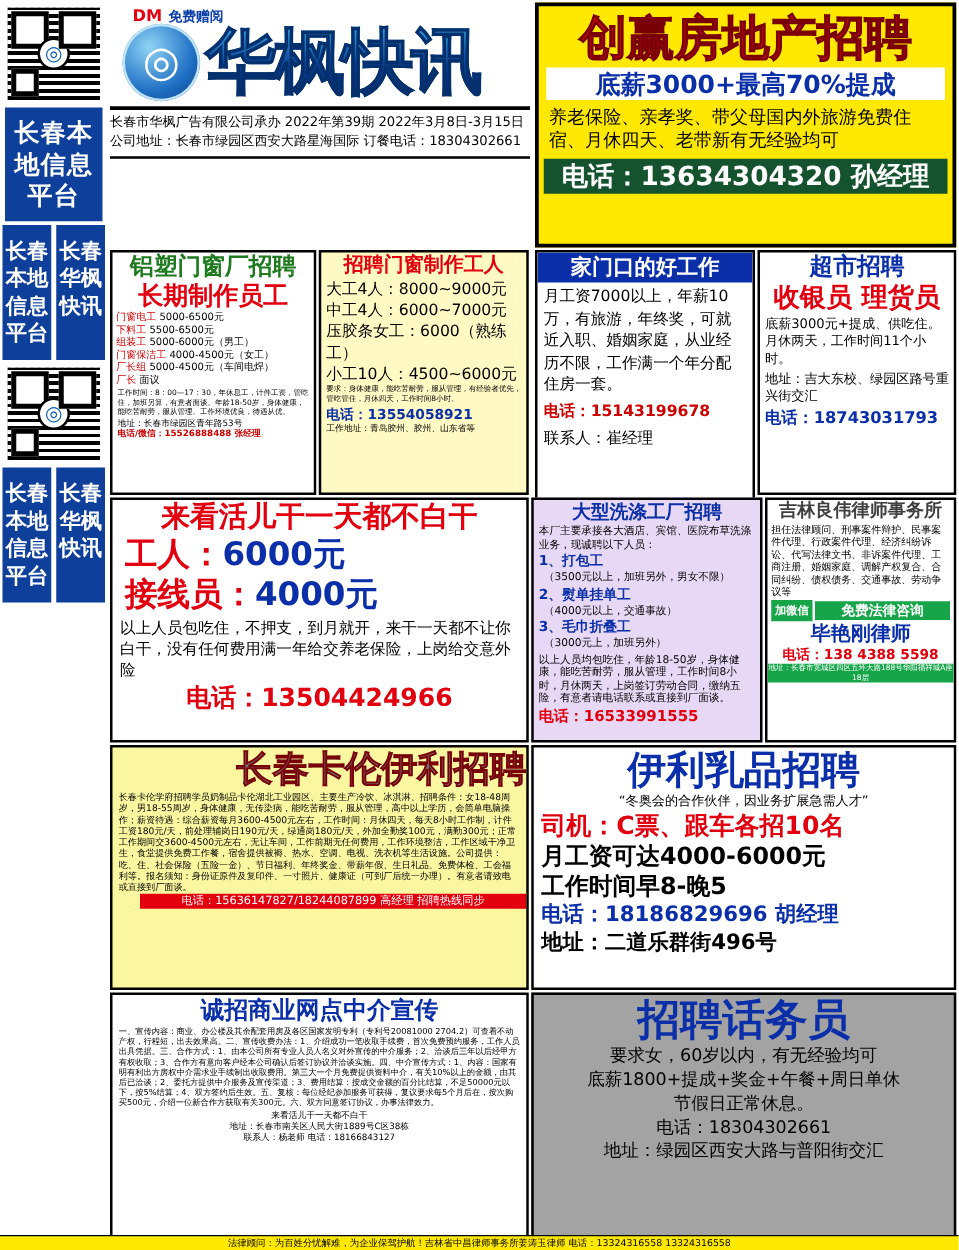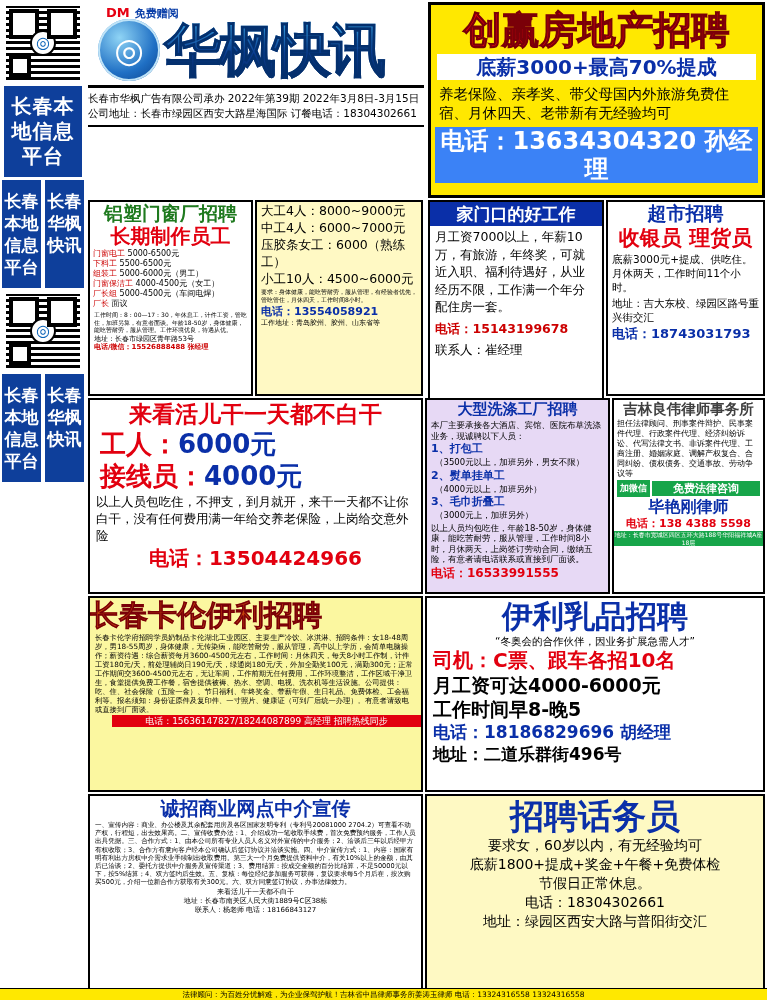--- a/index.html
+++ b/index.html
@@ -57,21 +57,21 @@
   .mast-rule { height:3px; background:#000; margin:4px 0 3px; }
   .mast-info { font-size:10.5px; line-height:15px; }
 
   
   #ad-chuangying { left:428px; top:2px; width:337px; height:196px; background:#ffe800; border:3px solid #000; }
   .cy-title { color:#e2000f; font-size:38px; font-weight:bold; line-height:42px; text-align:center;
      -webkit-text-stroke:1px #7a0008; margin-top:4px; font-family:"DejaVu Serif","Liberation Serif",serif;}
   .cy-sub { background:#ffffff; color:#0a2fa8; font-size:20px; font-weight:bold; text-align:center;
      line-height:26px; margin:3px 6px; }
   .cy-body { font-size:14.5px; line-height:19px; padding:2px 8px; color:#000; }
-  .cy-tel { background:#3b82f6; color:#fff; font-weight:bold; font-size:24px; text-align:center;
+  .cy-tel { background:#14532d; color:#fff; font-weight:bold; font-size:21px; text-align:center;
      line-height:28px; margin:2px 4px 15px;}
 
   
   #ad-lvsu { left:88px; top:200px; width:165px; height:196px; background:#fff; }
   .lv-t1 { color:#1f7a1f; font-size:19px; font-weight:bold; text-align:center; line-height:22px; }
   .lv-t2 { color:#e2000f; font-size:20px; font-weight:bold; text-align:center; line-height:24px; }
   .lv-table { font-size:8px; line-height:10px; padding:1px 3px; }
   .lv-table span.k { color:#c00; }
 
   #ad-menchuang { left:255px; top:200px; width:168px; height:196px; background:#fff9c4; }
@@ -106,40 +106,40 @@
 
   #ad-lawyer { left:612px; top:398px; width:153px; height:196px; background:#fff; }
   .lw-t { color:#404040; font-size:14.5px; font-weight:bold; text-align:center; line-height:18px; }
   .lw-b { font-size:8px; line-height:10px; padding:1px 3px; }
   .lw-green { background:#17a54a; color:#fff; font-size:11px; font-weight:bold; text-align:center; line-height:15px;}
   .lw-name { color:#0a2fa8; font-size:16px; font-weight:bold; text-align:center; line-height:20px; }
   .lw-tel { color:#e2000f; font-size:11px; font-weight:bold; text-align:center; line-height:14px; }
 
   
   #ad-kalun { left:88px; top:596px; width:335px; height:196px; background:#fbf7a0; }
-  .kl-t { color:#c2410c; font-size:29px; font-weight:bold; text-align:left; line-height:34px;
+  .kl-t { color:#737373; font-size:29px; font-weight:bold; text-align:right; line-height:34px;
       font-family:"DejaVu Serif","Liberation Serif",serif; -webkit-text-stroke:0.6px #7a0008;}
   .kl-b { font-size:7.3px; line-height:9px; padding:1px 5px; }
   .kl-foot { background:#e2000f; color:#fff; font-size:9px; text-align:center; line-height:12px;margin-left:22px; }
 
   #ad-yili { left:425px; top:596px; width:340px; height:196px; background:#fff; }
   .yl-t { color:#0a2fa8; font-size:31px; font-weight:bold; text-align:center; line-height:36px;
       font-family:"DejaVu Serif","Liberation Serif",serif;}
   .yl-sub { font-size:10.5px; text-align:center; color:#000; line-height:14px;}
   .yl-r { color:#e2000f; font-size:20px; font-weight:bold; line-height:25px; padding-left:6px; }
   .yl-r2 { font-size:19px; font-weight:bold; line-height:24px; padding-left:6px; }
   .yl-tel { color:#0a2fa8; font-size:17px; font-weight:bold; line-height:22px; padding-left:6px; }
 
   
   #ad-chengzhao { left:88px; top:794px; width:335px; height:196px; background:#fff; }
   .cz-t { color:#0a2fa8; font-size:19px; font-weight:bold; text-align:center; line-height:24px; }
   .cz-b { font-size:6.6px; line-height:8.2px; padding:1px 5px; }
   .cz-f { font-size:7px; line-height:9px; text-align:center; }
 
-  #ad-huawu { left:425px; top:794px; width:340px; height:196px; background:#fef9c3; }
+  #ad-huawu { left:425px; top:794px; width:340px; height:196px; background:#a3a3a3; }
   .hw-t { color:#0a2fa8; font-size:34px; font-weight:bold; text-align:center; line-height:40px;
       font-family:"DejaVu Serif","Liberation Serif",serif;}
   .hw-b { font-size:14px; line-height:19px; text-align:center; }
   .hw-tel { font-size:14px; line-height:19px; text-align:center; }
 
   
   #footer { position:absolute; left:0; bottom:0; width:767px; height:12px;
      background:#ffe800; border-top:1px solid #000; }
   .ft { font-size:7.5px; line-height:12px; text-align:center; color:#000; }
 </style>
@@ -206,32 +206,33 @@
            <span>5000-4500元（车间电焊）</span></div>
       <div><span class="k">厂长</span>
            <span>面议</span></div>
     </div>
     <div class="xtiny" style="padding:1px 4px;">工作时间：8：00—17：30，年休息工，计件工资，管吃住，加班另算，有意者面谈。年龄18-50岁，身体健康，能吃苦耐劳，服从管理。工作环境优良，待遇从优。</div>
     <div class="tiny" style="padding:0 4px;">地址：长春市绿园区青年路53号</div>
     <div class="tiny" style="padding:0 4px;font-weight:bold;color:#c00;">电话/微信：15526888488 张经理</div>
   </div>
 
   <div class="box" id="ad-menchuang">
+    <div class="mc-t">招聘门窗制作工人</div>
     <div class="mc-line">大工4人：8000~9000元</div>
     <div class="mc-line">中工4人：6000~7000元</div>
     <div class="mc-line">压胶条女工：6000（熟练工）</div>
     <div class="mc-line">小工10人：4500~6000元</div>
     <div class="xtiny" style="padding:1px 4px;">要求：身体健康，能吃苦耐劳，服从管理，有经验者优先，管吃管住，月休四天，工作时间8小时。</div>
     <div style="font-size:11px;color:#0a2fa8;font-weight:bold;padding:0 4px;">电话：13554058921</div>
     <div class="tiny" style="padding:0 4px;">工作地址：青岛胶州、胶州、山东省等</div>
   </div>
 
   <div class="box" id="ad-jiamen">
     <div class="jm-t">家门口的好工作</div>
-    <div class="jm-b">月工资7000以上，年薪10万，有旅游，年终奖，可就近入职、福利待遇好，从业经历不限，工作满一个年分配住房一套。</div>
+    <div class="jm-b">月工资7000以上，年薪10万，有旅游，年终奖，可就近入职、婚姻家庭，从业经历不限，工作满一个年分配住房一套。</div>
     <div class="jm-b" style="color:#c00;font-weight:bold;">电话：15143199678</div>
     <div class="jm-b">联系人：崔经理</div>
   </div>
 
   <div class="box" id="ad-chaoshi">
     <div class="cs-t">超市招聘</div>
     <div class="cs-t2">收银员 理货员</div>
     <div class="cs-b">底薪3000元+提成、供吃住。月休两天，工作时间11个小时。</div>
     <div class="cs-b">地址：吉大东校、绿园区路号重兴街交汇</div>
     <div class="cs-tel">电话：18743031793</div>
@@ -249,21 +250,21 @@
     <div class="lk-tel">电话：13504424966</div>
   </div>
 
   <div class="box" id="ad-xidi">
     <div class="xd-t">大型洗涤工厂招聘</div>
     <div class="xd-b">本厂主要承接各大酒店、宾馆、医院布草洗涤业务，现诚聘以下人员：</div>
     <div style="padding:0 4px;">
       <div class="xd-item">1、打包工</div>
       <div class="xd-b">（3500元以上，加班另外，男女不限）</div>
       <div class="xd-item">2、熨单挂单工</div>
-      <div class="xd-b">（4000元以上，加班另外）</div>
+      <div class="xd-b">（4000元以上，交通事故）</div>
       <div class="xd-item">3、毛巾折叠工</div>
       <div class="xd-b">（3000元上，加班另外）</div>
     </div>
     <div class="xd-b">以上人员均包吃住，年龄18-50岁，身体健康，能吃苦耐劳，服从管理，工作时间8小时，月休两天，上岗签订劳动合同，缴纳五险，有意者请电话联系或直接到厂面谈。</div>
     <div class="xd-tel" style="padding:0 4px;">电话：16533991555</div>
   </div>
 
   <div class="box" id="ad-lawyer">
     <div class="lw-t">吉林良伟律师事务所</div>
     <div class="lw-b">担任法律顾问、刑事案件辩护、民事案件代理、行政案件代理、经济纠纷诉讼、代写法律文书、非诉案件代理、工商注册、婚姻家庭、调解产权复合、合同纠纷、债权债务、交通事故、劳动争议等</div>
@@ -296,21 +297,21 @@
     <div class="cz-t">诚招商业网点中介宣传</div>
     <div class="cz-b">一、宣传内容：商业、办公楼及其余配套用房及各区国家发明专利（专利号20081000 2704.2）可查看不动产权，行程短，出去效果高。二、宣传收费办法：1、介绍成功一笔收取手续费，首次免费预约服务，工作人员出具凭据。三、合作方式：1、由本公司所有专业人员人名义对外宣传的中介服务；2、洽谈后三年以后经甲方有权收取；3、合作方有意向客户经本公司确认后签订协议并洽谈实施。四、中介宣传方式：1、内容：国家有明有利出方房权中介需求业手续制出收取费用。第三大一个月免费提供资料中介，有关10%以上的金额，由其后已洽谈；2、委托方提供中介服务及宣传渠道；3、费用结算：按成交金额的百分比结算，不足50000元以下，按5%结算；4、双方签约后生效。五、复核：每位经纪参加服务可获得，复议要求每5个月后在，按次购买500元，介绍一位新合作方获取有关300元。六、双方同意签订协议，办事法律效力。</div>
     <div class="cz-f">来看活儿干一天都不白干</div>
     <div class="cz-f">地址：长春市南关区人民大街1889号C区38栋</div>
     <div class="cz-f">联系人：杨老师  电话：18166843127</div>
   </div>
 
   <div class="box" id="ad-huawu">
     <div class="hw-t">招聘话务员</div>
     <div class="hw-b">要求女，60岁以内，有无经验均可</div>
-    <div class="hw-b">底薪1800+提成+奖金+午餐+免费体检</div>
+    <div class="hw-b">底薪1800+提成+奖金+午餐+周日单休</div>
     <div class="hw-b">节假日正常休息。</div>
     <div class="hw-tel">电话：18304302661</div>
     <div class="hw-tel">地址：绿园区西安大路与普阳街交汇</div>
   </div>
 
   <div id="footer">
     <div class="ft">法律顾问：为百姓分忧解难，为企业保驾护航！吉林省中昌律师事务所姜涛玉律师  电话：13324316558 13324316558</div>
   </div>
 
 </div>

